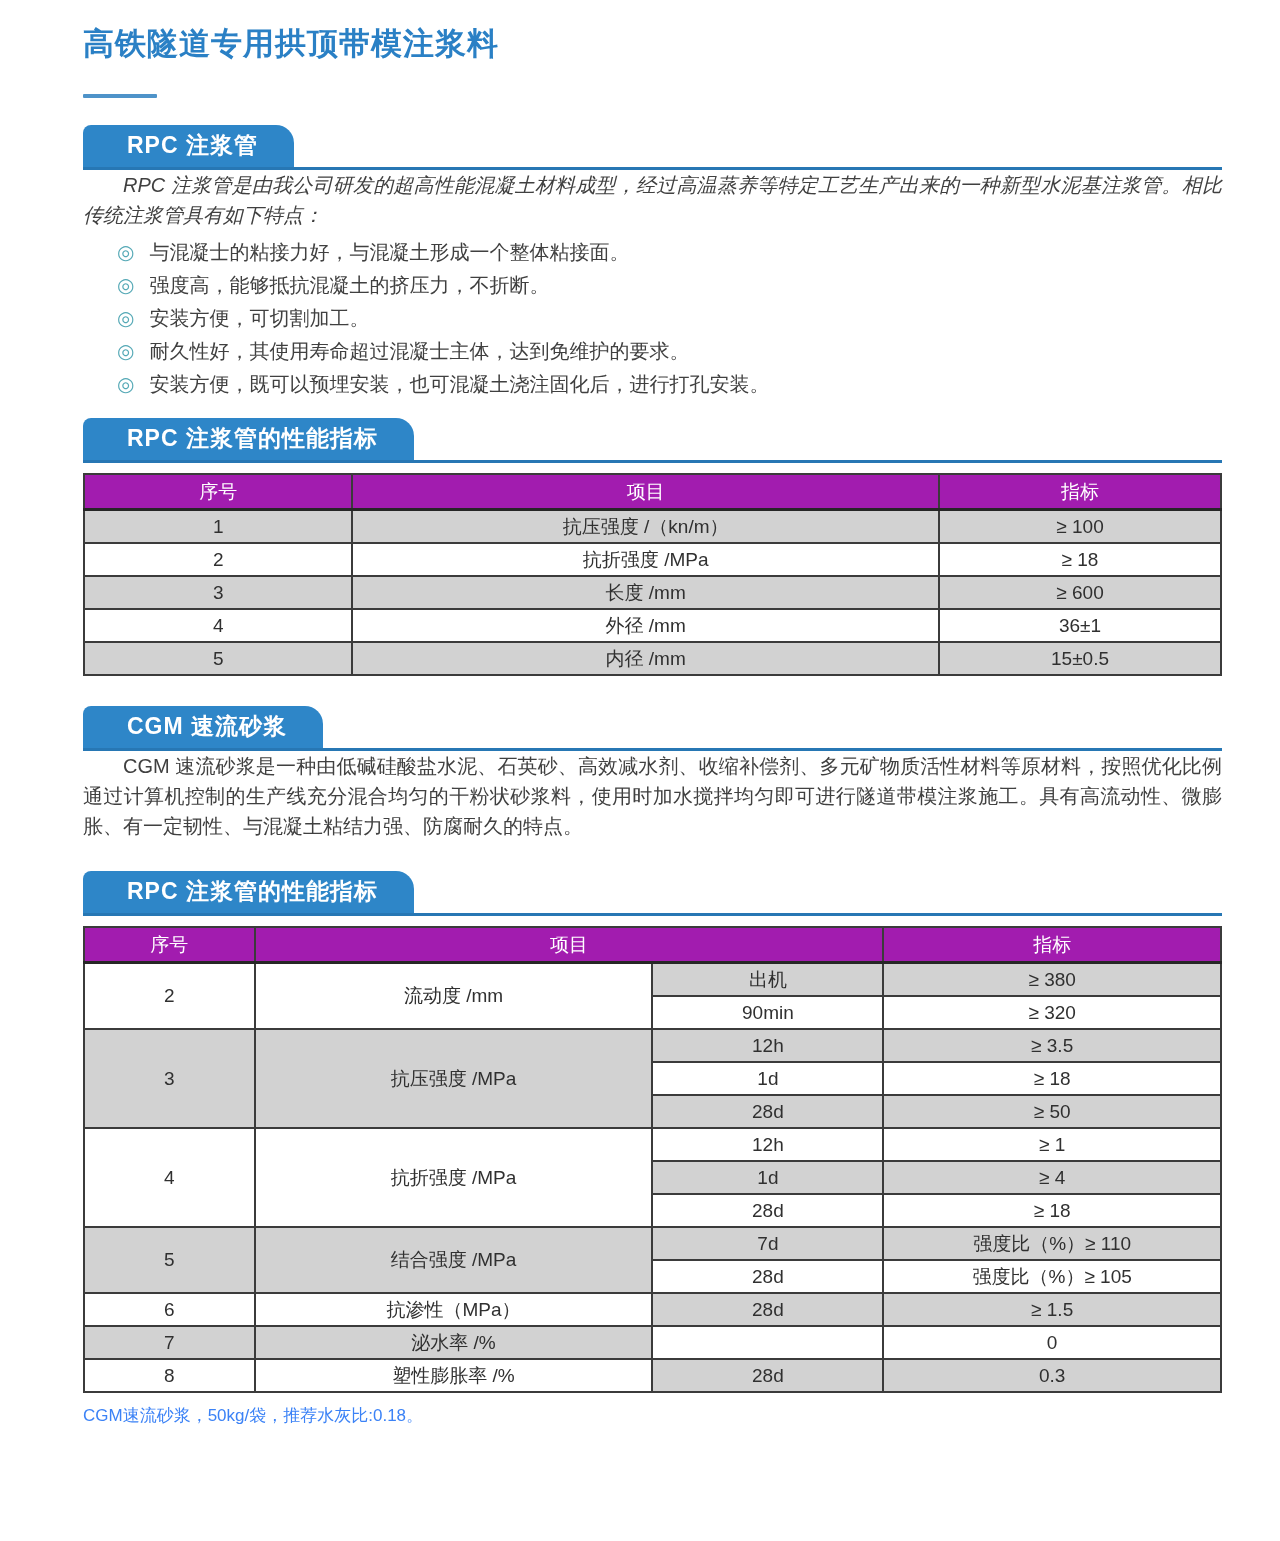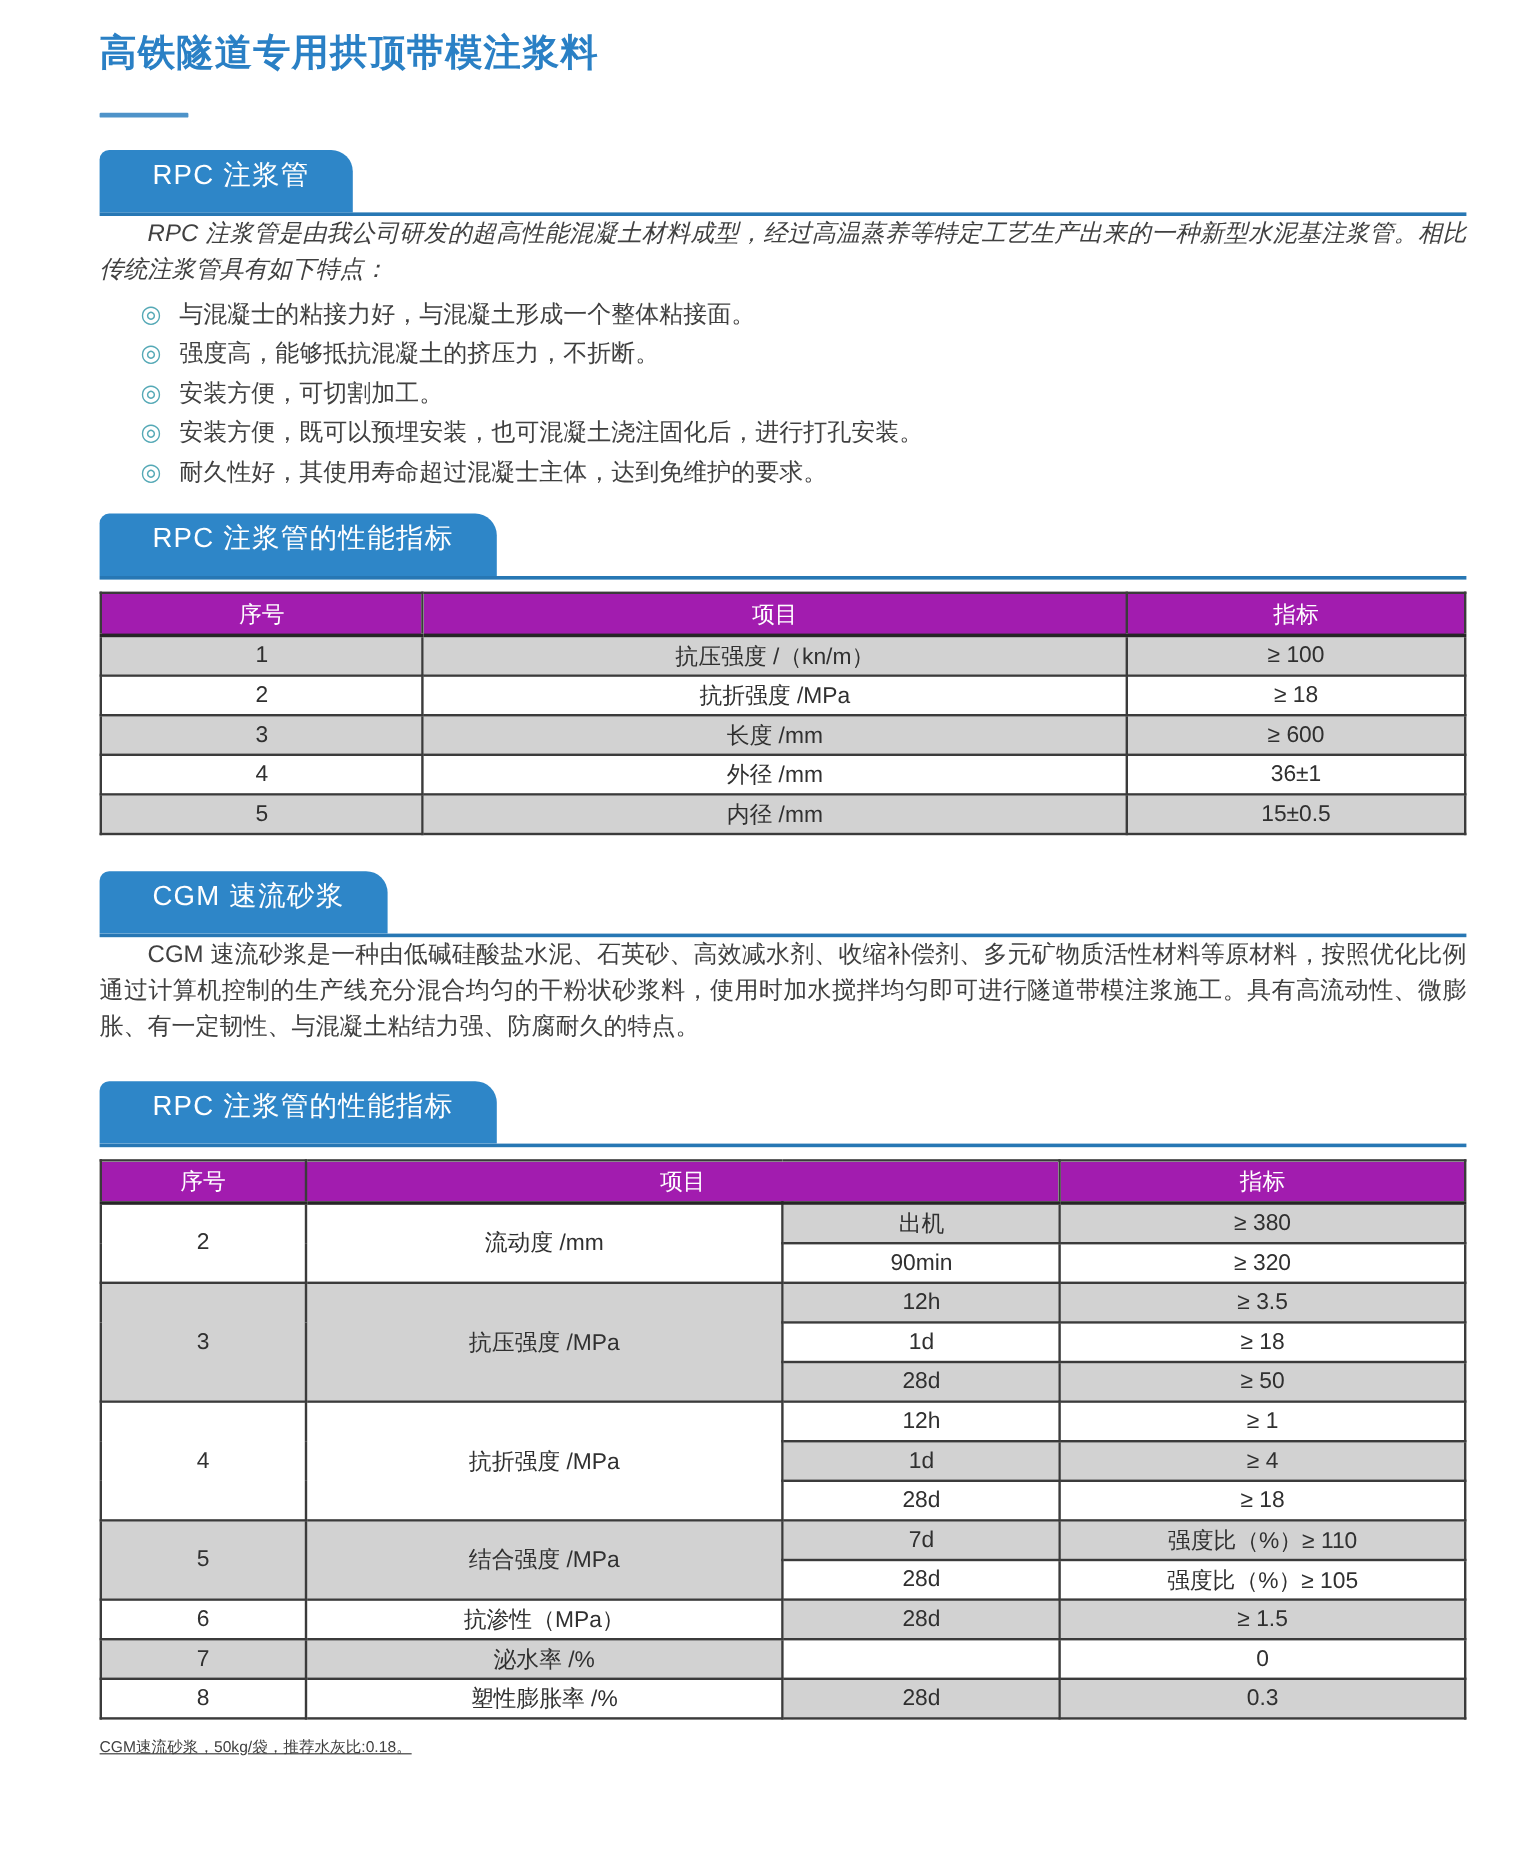--- a/index.html
+++ b/index.html
@@ -32,23 +32,23 @@
   .cgm-par   { margin-top:16px; line-height:31px; }
 
   .section-band { border-bottom:3px solid #2777b4; font-size:0; }
   .band-1 { margin-top:27px; }
   .band-2 { margin-top:17px; }
   .band-3 { margin-top:30px; }
   .band-4 { margin-top:30px; }
   .banner {
     display:inline-block; vertical-align:bottom;
     background:#2e86c8; color:#ffffff;
-    font-size:23px; line-height:40px; font-weight:normal;
+    font-size:23px; line-height:40px; font-weight:bold;
     letter-spacing:1px;
-    padding:0 36px 12px 44px;
+    padding:0 36px 2px 44px;
     border-radius:8px 18px 0 0;
   }
 
   ul.features { list-style:none; margin:6px 0 0 0; padding:0 0 0 34px; }
   ul.features li { font-size:20px; line-height:33px; color:#404040; }
   ul.features .bullet { color:#55a9b6; margin-right:15px; }
 
   table.perf {
     width:100%; border-collapse:collapse; table-layout:fixed;
     margin-top:10px;
@@ -63,21 +63,21 @@
   table.perf thead th {
     background:#a21caf; color:#ffffff; font-weight:normal;
     height:33px; border-bottom:3px solid #262626;
   }
   .g { background:#d2d2d2; }
   .w { background:#ffffff; }
 
   .table-2 { margin-top:9px; }
 
   .footnote {
-    margin-top:12px; font-size:13px; line-height:22px; color:#404040;text-decoration:underline;
+    margin-top:12px; font-size:17px; line-height:22px; color:#3b82f6;
   }
 </style>
 </head>
 <body>
 
 <div class="page">
   <div class="content">
 
     <h1 class="doc-title">高铁隧道专用拱顶带模注浆料</h1>
     <div class="title-underline"></div>
@@ -86,22 +86,22 @@
     <div class="section-band band-1">
       <span class="banner">RPC 注浆管</span>
     </div>
 
     <p class="body-text rpc-par">RPC 注浆管是由我公司研发的超高性能混凝土材料成型，经过高温蒸养等特定工艺生产出来的一种新型水泥基注浆管。相比传统注浆管具有如下特点：</p>
 
     <ul class="features">
       <li><span class="bullet">◎</span><span>与混凝士的粘接力好，与混凝土形成一个整体粘接面。</span></li>
       <li><span class="bullet">◎</span><span>强度高，能够抵抗混凝土的挤压力，不折断。</span></li>
       <li><span class="bullet">◎</span><span>安装方便，可切割加工。</span></li>
+      <li><span class="bullet">◎</span><span>耐久性好，其使用寿命超过混凝士主体，达到免维护的要求。</span></li>
       <li><span class="bullet">◎</span><span>安装方便，既可以预埋安装，也可混凝土浇注固化后，进行打孔安装。</span></li>
-      <li><span class="bullet">◎</span><span>耐久性好，其使用寿命超过混凝士主体，达到免维护的要求。</span></li>
     </ul>
 
     <div class="section-band band-2">
       <span class="banner">RPC 注浆管的性能指标</span>
     </div>
 
     <table class="perf table-1">
       <colgroup>
           <col style="width:23.6%">
           <col style="width:51.6%">

